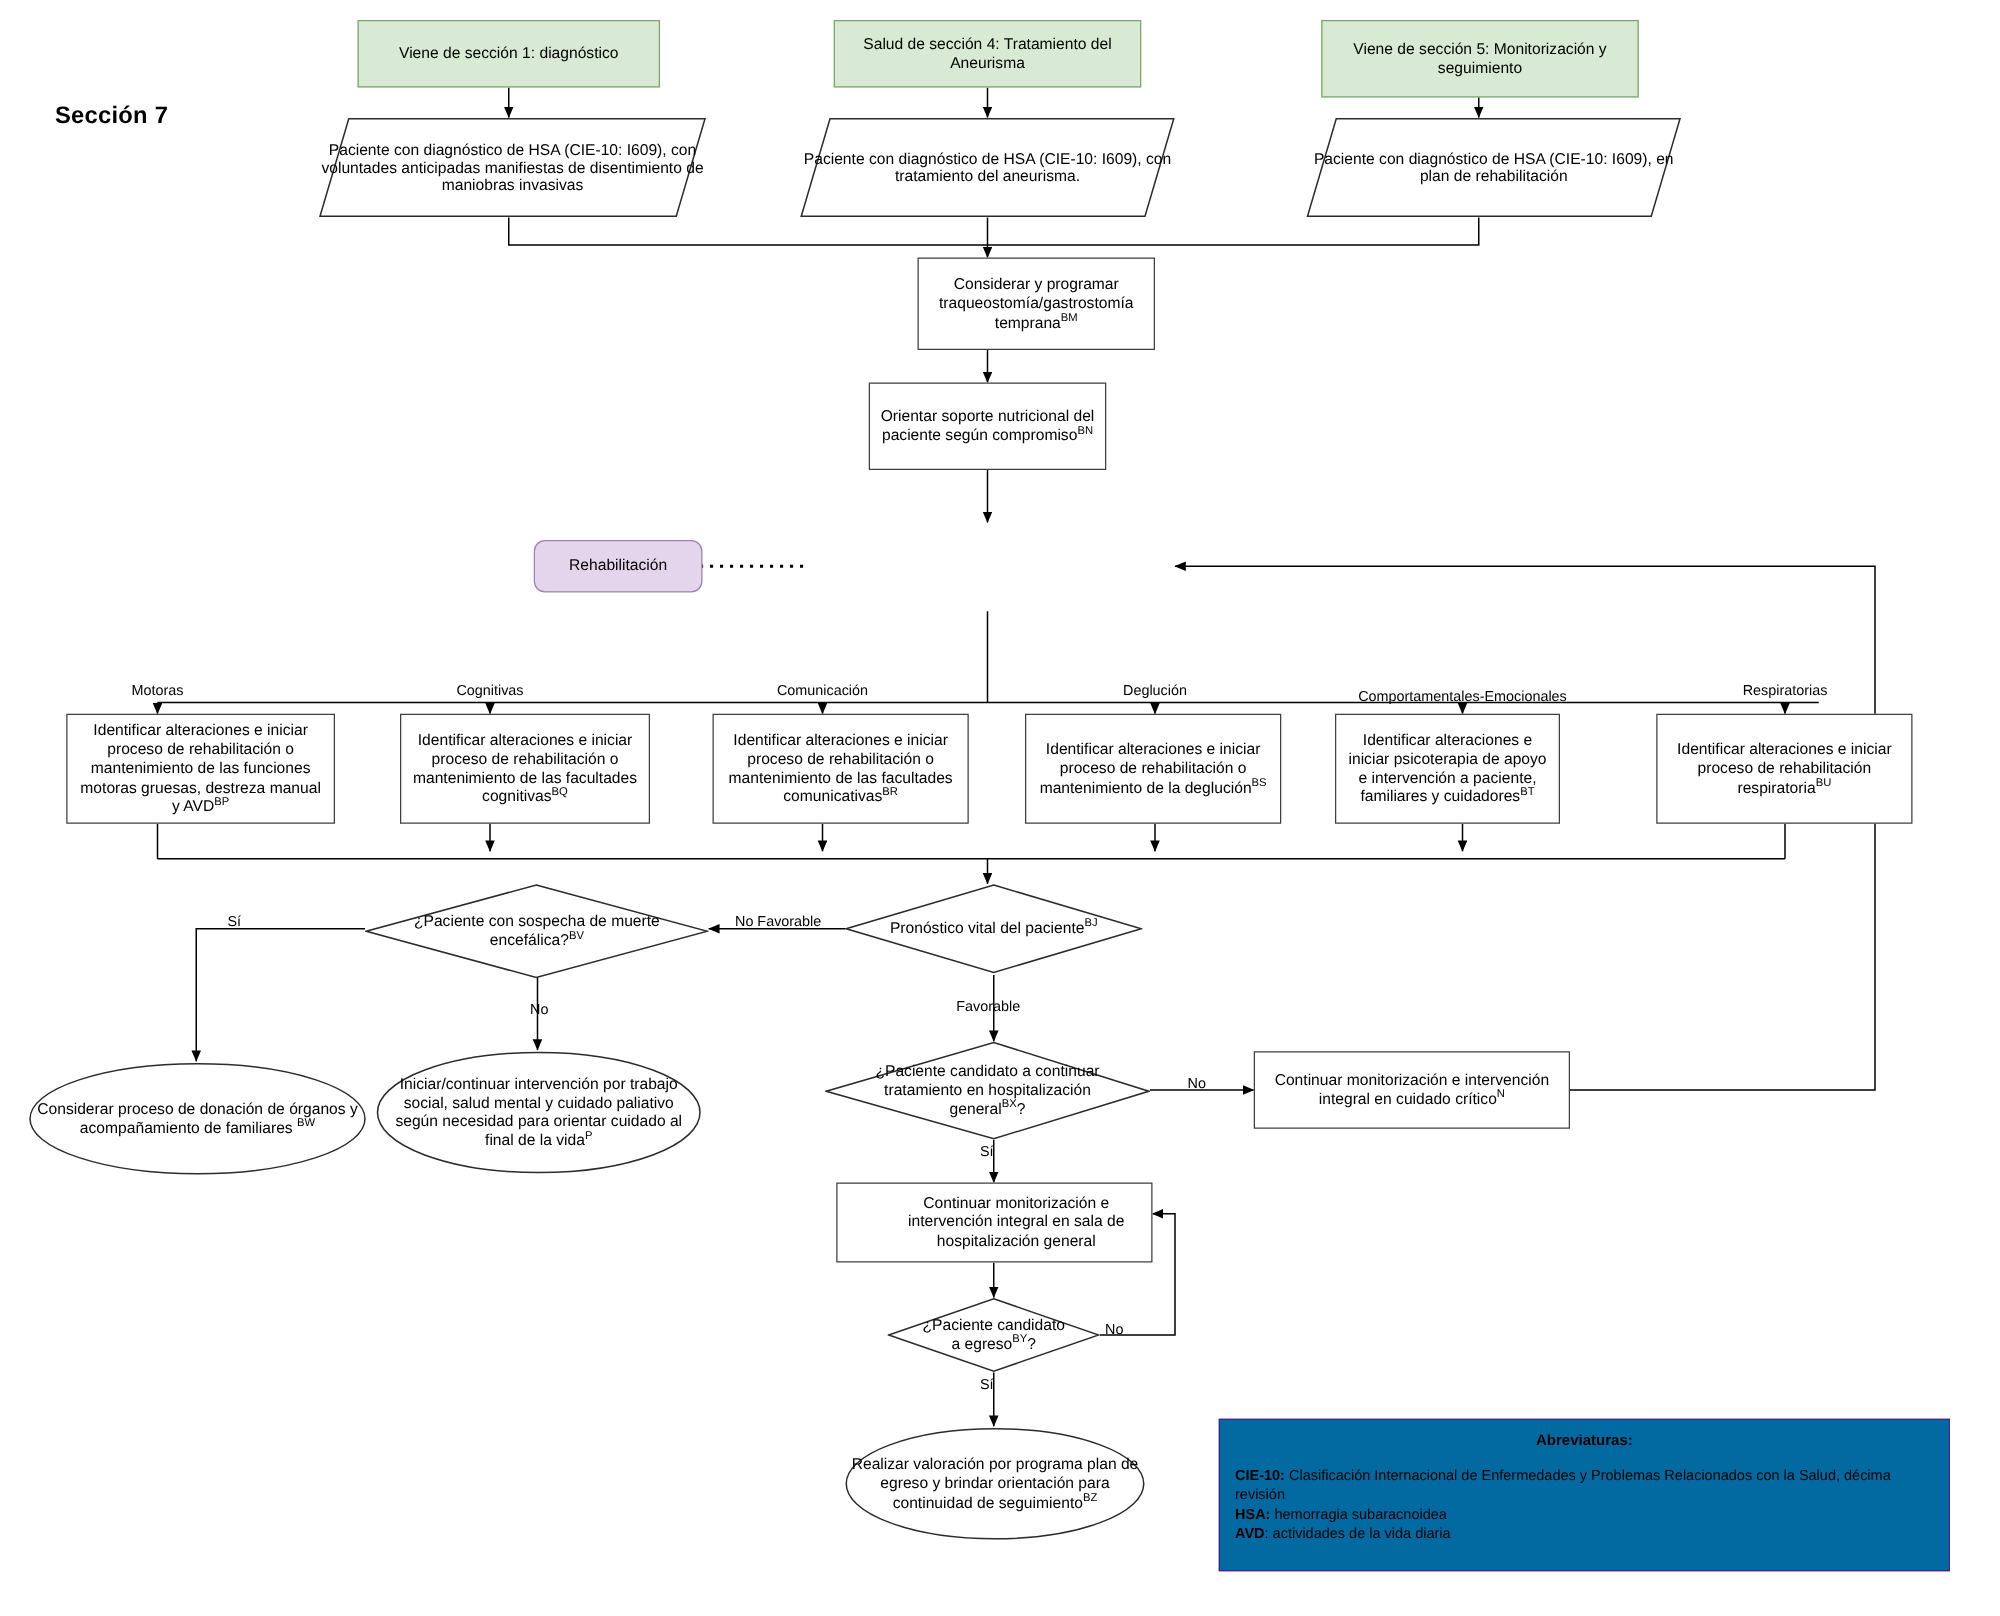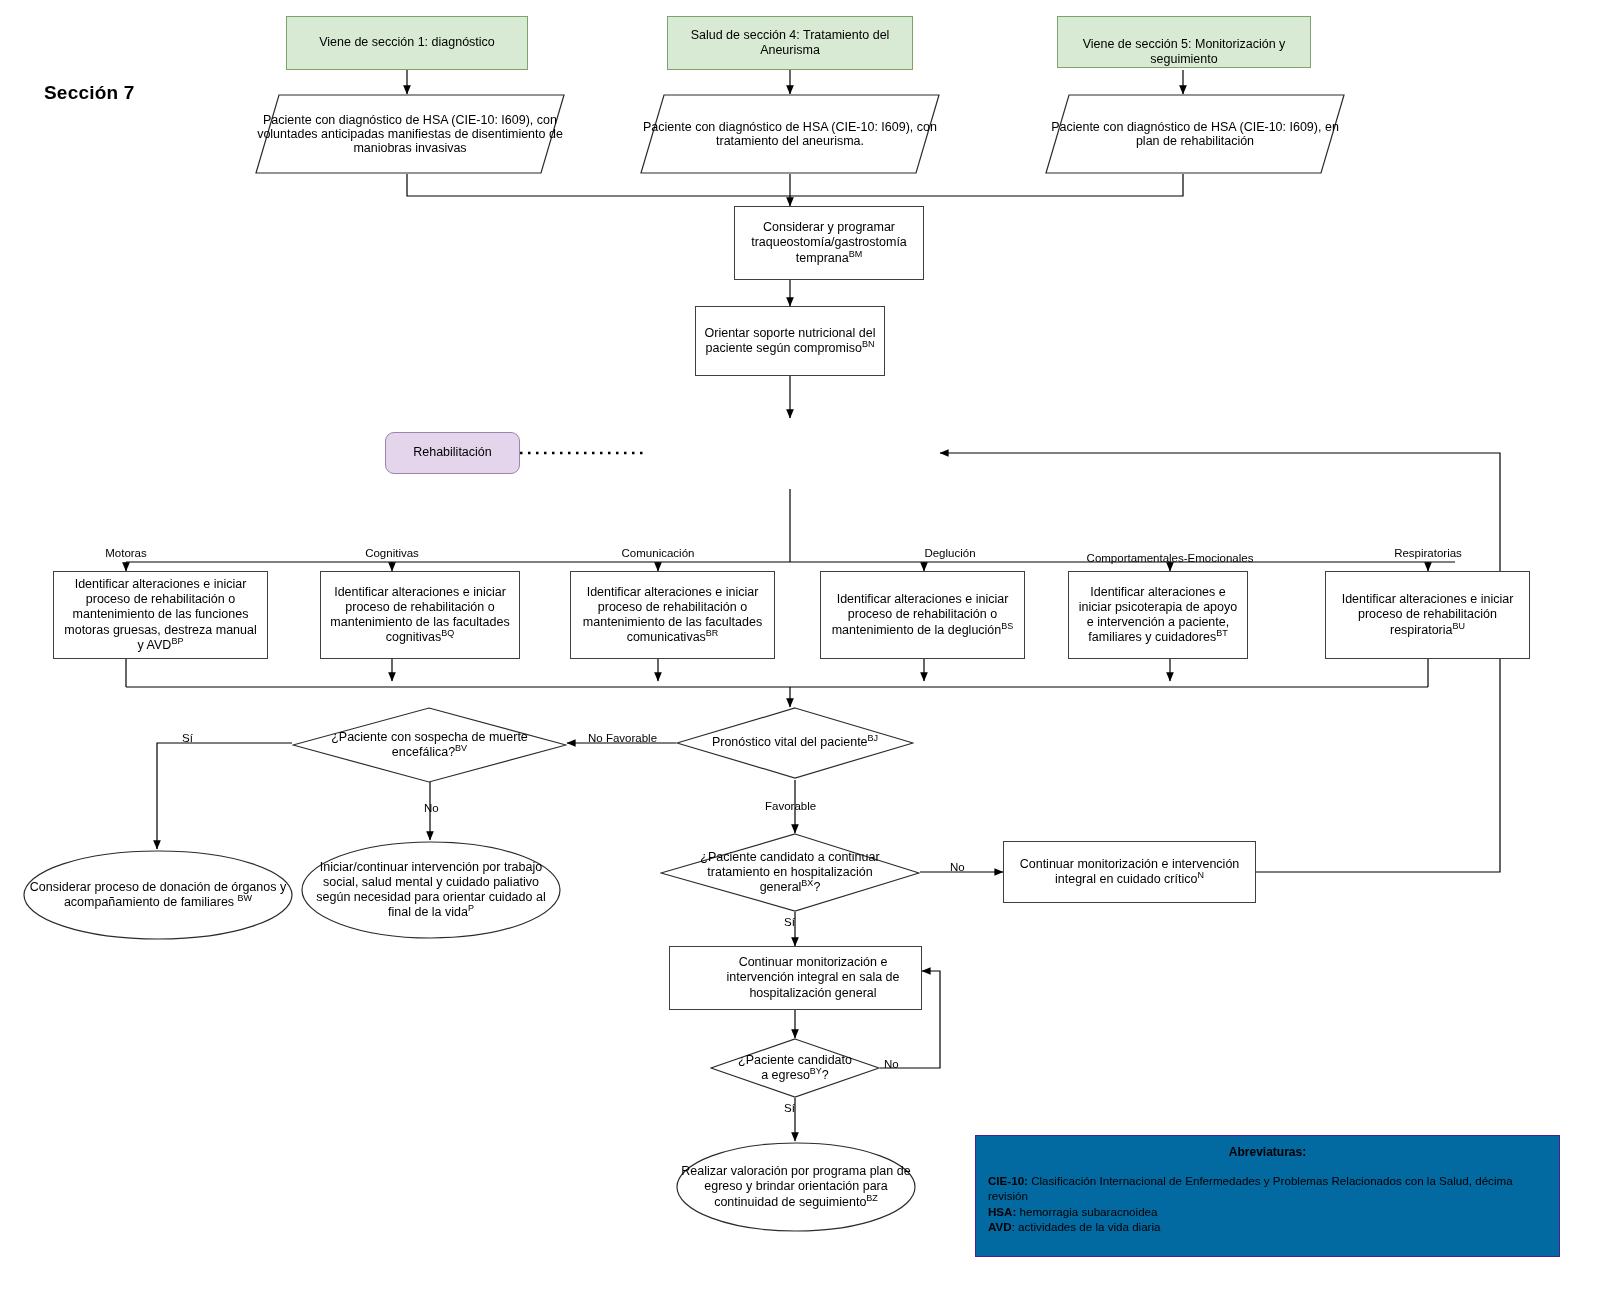--- a/index.html
+++ b/index.html
@@ -6,21 +6,21 @@
   body{width:1600px;height:1293px;font-family:"Liberation Sans",sans-serif;overflow:hidden;}
   #stage{position:relative;width:1600px;height:1293px;background:#fff;}
   svg#wires{position:absolute;left:0;top:0;width:1600px;height:1293px;}
   .node{position:absolute;box-sizing:border-box;display:flex;align-items:center;justify-content:center;text-align:center;color:#000;}
   .nlabel{display:block;line-height:1.22;padding:0 6px;}
   
   .term{background:#d8ead3;border:1px solid #7ba36b;font-size:12.5px;}
   
   .proc{background:#fff;border:1px solid #3f3f3f;font-size:12.5px;}
   
-  .pill{background:#e5d5ec;border:1px solid #9b84ad;border-radius:9px;font-size:12.5px;}
+  .pill{background:#e5d5ec;border:1px solid #9b84ad;border-radius:9px;font-size:12.5px;margin-left:42px;}
   
   .paraWrap{position:absolute;}
   .paraWrap .txt{position:absolute;left:0;top:0;width:100%;height:100%;display:flex;align-items:center;justify-content:center;text-align:center;font-size:12.5px;}
   
   .ellWrap{position:absolute;}
   .ellWrap .txt{position:absolute;left:0;top:0;width:100%;height:100%;display:flex;align-items:center;justify-content:center;text-align:center;font-size:12.5px;}
   
   .dmWrap{position:absolute;}
   .dmWrap .txt{position:absolute;left:0;top:0;width:100%;height:100%;display:flex;align-items:center;justify-content:center;text-align:center;font-size:12.5px;}
   .edgelbl{position:absolute;font-size:11.5px;color:#000;white-space:nowrap;}
@@ -99,21 +99,21 @@
   </svg>
 
   <div id="section-title">Sección 7</div>
 
   <div class="node term" style="left:286px;top:16px;width:242px;height:54px;">
     <span class="nlabel">Viene de sección 1: diagnóstico</span>
   </div>
   <div class="node term" style="left:667px;top:16px;width:246px;height:54px;">
     <span class="nlabel">Salud de sección 4: Tratamiento del Aneurisma</span>
   </div>
-  <div class="node term" style="left:1057px;top:16px;width:254px;height:52px;align-items:flex-end;">
+  <div class="node term" style="left:1057px;top:16px;width:254px;height:62px;">
     <span class="nlabel">Viene de sección 5: Monitorización y seguimiento</span>
   </div>
 
   <div class="paraWrap" style="left:255px;top:94px;width:310px;height:80px;">
     <svg width="310" height="80" viewBox="0 0 310 80">
       <polygon points="24,1 309,1 286,79 1,79" fill="#fff" stroke="#2b2b2b" stroke-width="1.2"></polygon>
     </svg>
     <div class="txt">
         <span>Paciente con diagnóstico de HSA (CIE-10: I609), con voluntades anticipadas manifiestas de disentimiento de maniobras invasivas</span>
       </div>
@@ -146,21 +146,21 @@
   </div>
 
   <div class="node pill" style="left:385px;top:432px;width:135px;height:42px;">
     <span class="nlabel">Rehabilitación</span>
   </div>
 
 
   <div class="brlbl" style="left:66px;top:547px;width:120px;">Motoras</div>
   <div class="brlbl" style="left:332px;top:547px;width:120px;">Cognitivas</div>
   <div class="brlbl" style="left:598px;top:547px;width:120px;">Comunicación</div>
-  <div class="brlbl" style="left:890px;top:547px;width:120px;text-align:center;">Deglución</div>
+  <div class="brlbl" style="left:864px;top:547px;width:120px;text-align:center;">Deglución</div>
   <div class="brlbl" style="left:1080px;top:552px;width:180px;">Comportamentales-Emocionales</div>
   <div class="brlbl" style="left:1368px;top:547px;width:120px;">Respiratorias</div>
 
   <div class="node proc" style="left:53px;top:571px;width:215px;height:88px;">
     <span class="nlabel"><span>Identificar alteraciones e iniciar proceso de rehabilitación o mantenimiento de las funciones motoras gruesas, destreza manual y AVD</span><sup>BP</sup></span>
   </div>
   <div class="node proc" style="left:320px;top:571px;width:200px;height:88px;">
     <span class="nlabel"><span>Identificar alteraciones e iniciar proceso de rehabilitación o mantenimiento de las facultades cognitivas</span><sup>BQ</sup></span>
   </div>
   <div class="node proc" style="left:570px;top:571px;width:205px;height:88px;">

